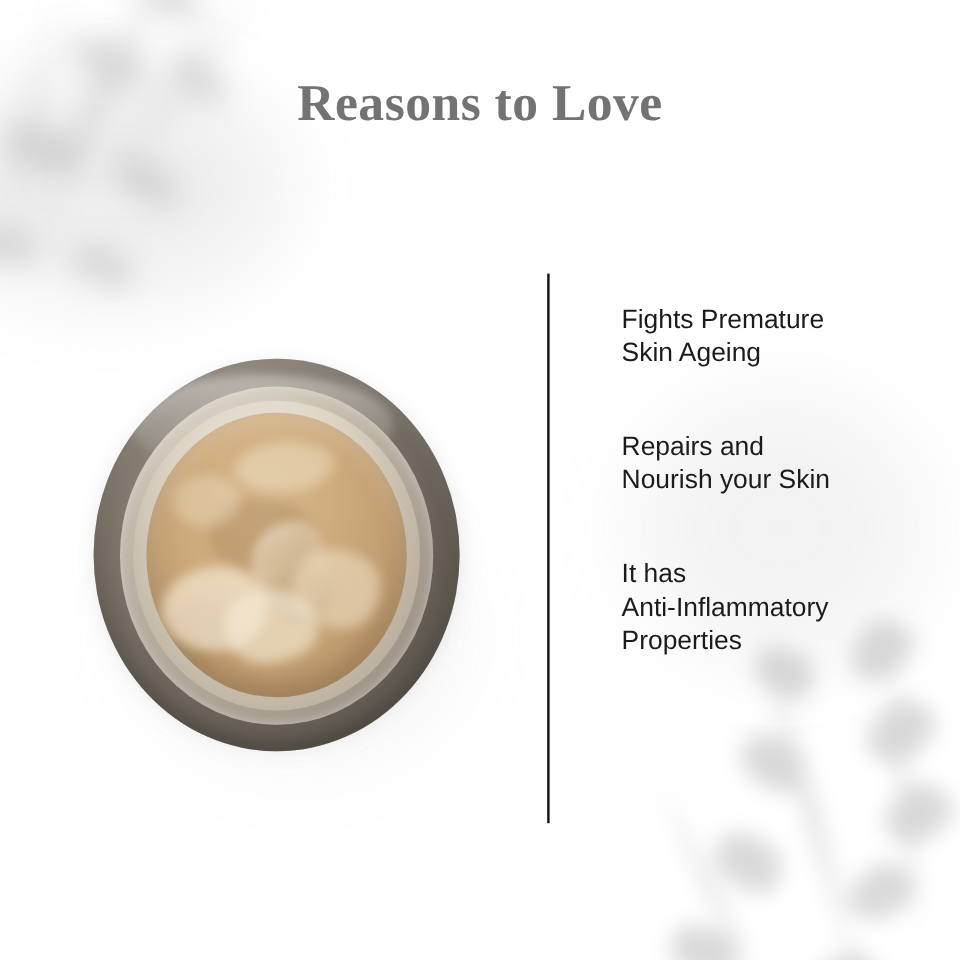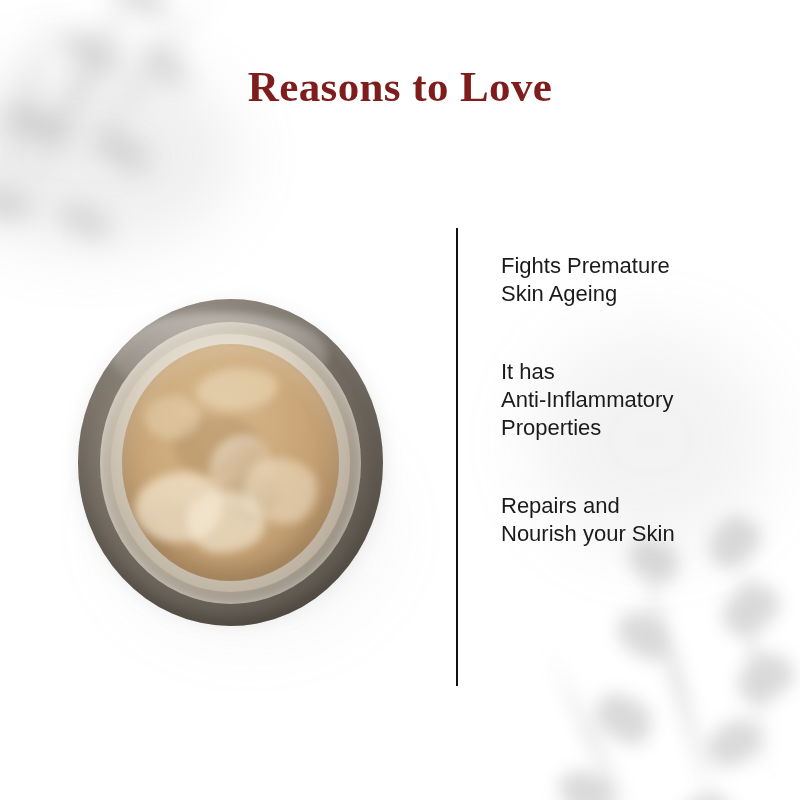--- a/index.html
+++ b/index.html
@@ -69,21 +69,21 @@
   .heading {
     position: absolute;
     top: 62px;
     left: 0;
     width: 800px;
     text-align: center;
     font-family: "Liberation Serif", "DejaVu Serif", serif;
     font-weight: 700;
     font-size: 43px;
     letter-spacing: .4px;
-    color: #7f1d1d;
+    color: #737373;
     z-index: 5;
   }
 
   
   .jar {
     position: absolute;
     left: 78px;
     top: 299px;
     width: 305px;
     height: 327px;
@@ -196,20 +196,21 @@
     width: 270px;
     z-index: 5;
   }
   .benefit {
     font-family: "Liberation Sans", sans-serif;
     font-size: 22px;
     line-height: 28px;
     color: #1b1b1b;
     margin-bottom: 50px;
     white-space: pre-line;
+    margin-left: 17px;
   }
   .benefit:last-child { margin-bottom: 0; }
 </style>
 </head>
 <body>
 
 <div id="stage">
 
   <div class="bg-shadows">
     <div class="blob wash-a"></div>
@@ -265,20 +266,20 @@
       <div class="swirl sw-l1"></div>
       <div class="swirl sw-l2"></div>
     </div>
   </div>
 
   <div class="divider"></div>
 
   <div class="benefits">
     <div class="benefit">Fights Premature
 Skin Ageing</div>
+    <div class="benefit">Repairs and
+Nourish your Skin</div>
     <div class="benefit">It has
 Anti-Inflammatory
 Properties</div>
-    <div class="benefit">Repairs and
-Nourish your Skin</div>
   </div>
 
 </div>
 
 </body></html>

